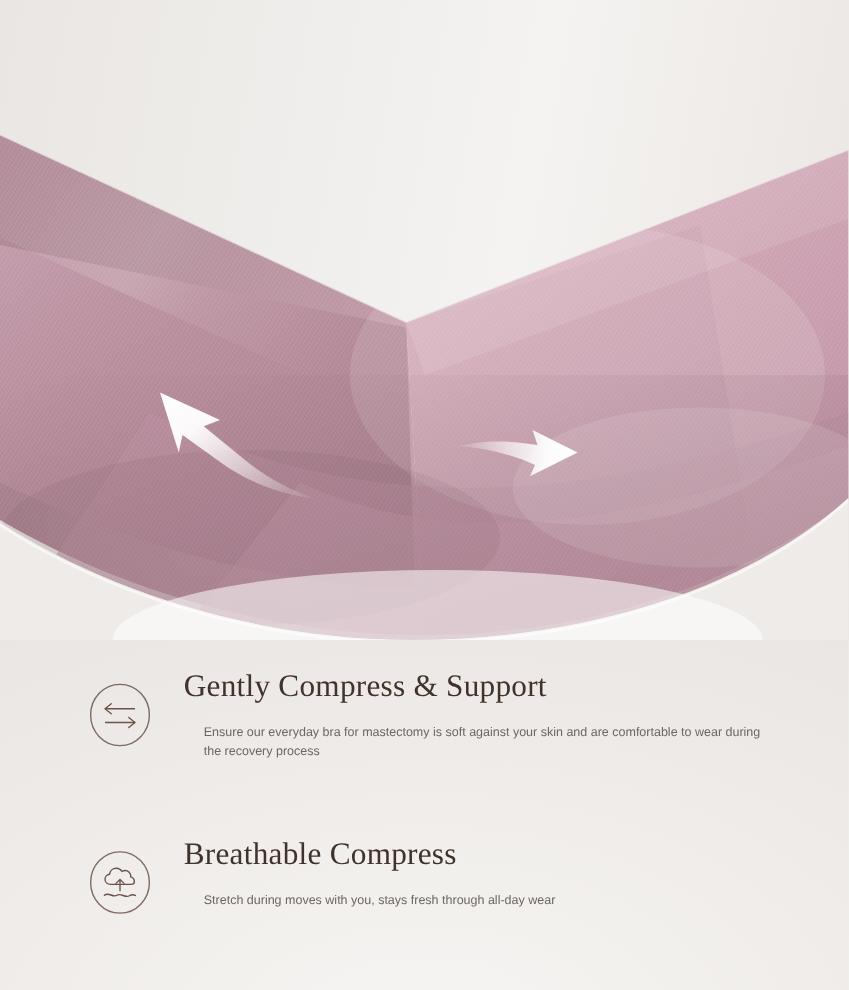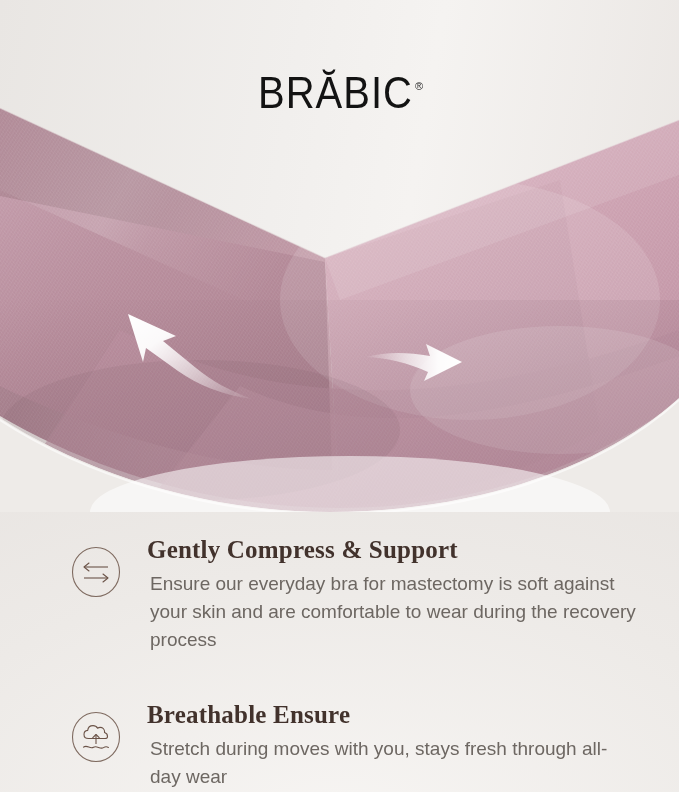--- a/index.html
+++ b/index.html
@@ -95,34 +95,34 @@
     height: 52px;
     margin-top: 10px;
   }
   .feature-text {
     margin-left: 25px;
     padding-top: 0;
   }
   .feature-title {
     font-family: "Liberation Serif", serif;
     font-size: 25px;
-    font-weight: 700;
+    font-weight: 400;
     color: #42322c;
     line-height: 1.12;
     letter-spacing: 0.2px;
     margin: 0 0 6px 0;
     white-space: nowrap;
   }
   .feature-desc {
     font-family: "Liberation Sans", sans-serif;
-    font-size: 19px;
+    font-size: 10px;
     font-weight: 400;
     color: #6d6762;
     line-height: 1.48;
-    margin: 3px;
+    margin: 16px;
     max-width: 500px;
   }
 </style>
 </head>
 <body>
 
 <div id="page">
 
   <div class="bg-wash"></div>
 
@@ -261,23 +261,20 @@
       <g>
         <path d="M462,362
                  L426,344
                  L430,356
                  C406,352 386,352 366,357
                  C388,358 408,363 428,372
                  L424,381 Z" fill="url(#gArrowR)"></path>
       </g>
     </svg>
 
-    <div class="logo">
-      <span class="logo-word">BRĂBIC</span><span class="logo-reg" style="position:relative; top:-14px; left:2px;">®</span>
-    </div>
   </div>
 
   <div class="features">
 
     <div class="feature feature-1">
       <div class="feature-icon">
         <svg viewBox="0 0 52 52" width="52" height="52">
           <ellipse cx="26" cy="26" rx="23.5" ry="24.5" fill="none" stroke="#6b5348" stroke-width="1.1" opacity="0.85"></ellipse>
 
           <line x1="38" y1="21" x2="14" y2="21" stroke="#6b5348" stroke-width="1.1"></line>
@@ -309,19 +306,19 @@
                    C36.3,22.0 37.5,23.6 37.5,25.4
                    C37.5,26.6 36.6,27.5 34.9,27.5 Z" fill="none" stroke="#6b5348" stroke-width="1.1" stroke-linejoin="round"></path>
 
           <line x1="26" y1="33" x2="26" y2="23.5" stroke="#6b5348" stroke-width="1.1"></line>
           <polyline points="22.8,26.7 26,23.5 29.2,26.7" fill="none" stroke="#6b5348" stroke-width="1.1" stroke-linecap="round" stroke-linejoin="round"></polyline>
 
           <path d="M13.5,36.2 C17,33.2 20,38.4 23.5,36.2 C27,34.0 30,38.8 33.5,36.6 C35.4,35.4 37,35.6 38.4,36.4" fill="none" stroke="#6b5348" stroke-width="1.1" stroke-linecap="round"></path>
         </svg>
       </div>
       <div class="feature-text">
-        <h3 class="feature-title">Breathable Ensure</h3>
+        <h3 class="feature-title">Breathable Compress</h3>
         <p class="feature-desc">Stretch during moves with you, stays fresh through all-day wear</p>
       </div>
     </div>
 
   </div>
 </div>
 
 </body></html>

